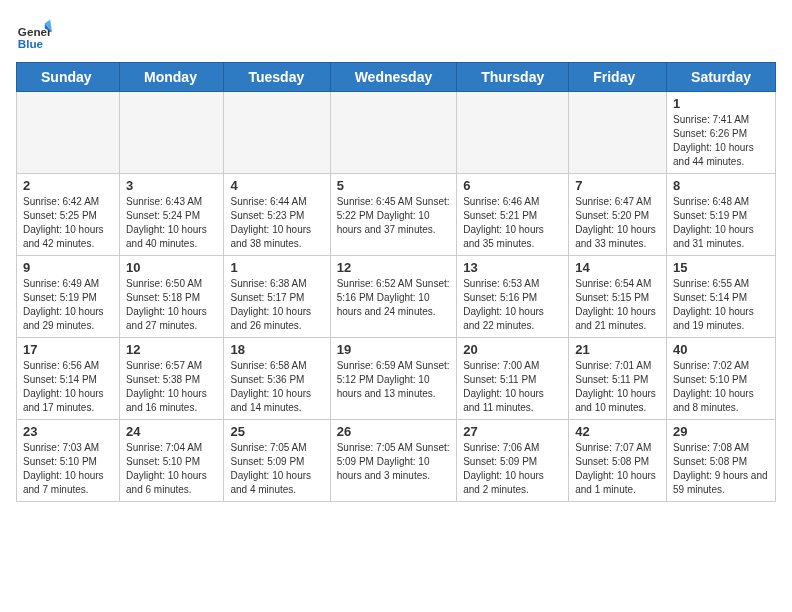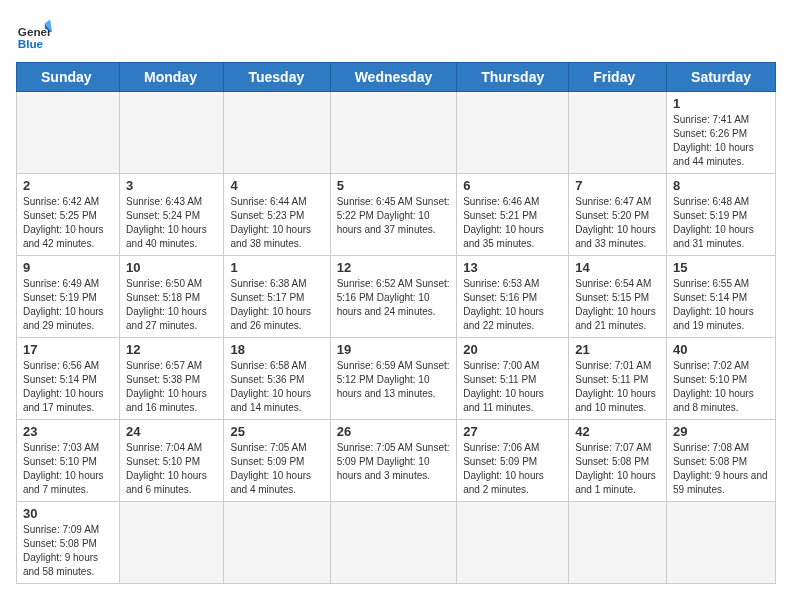--- a/index.html
+++ b/index.html
@@ -293,28 +293,14 @@
 Sunset: 5:08 PM
 Daylight: 10 hours and 1 minute.</div>
         </td>
         <td>
           <span class="day-number">29</span>
           <div class="day-info">Sunrise: 7:08 AM
 Sunset: 5:08 PM
 Daylight: 9 hours and 59 minutes.</div>
         </td>
       </tr>
-      <tr class="week-row">
-        <td>
-          <span class="day-number">30</span>
-          <div class="day-info">Sunrise: 7:09 AM
-Sunset: 5:08 PM
-Daylight: 9 hours and 58 minutes.</div>
-        </td>
-        <td class="empty"></td>
-        <td class="empty"></td>
-        <td class="empty"></td>
-        <td class="empty"></td>
-        <td class="empty"></td>
-        <td class="empty"></td>
-      </tr>
     </tbody>
 </table>
 
 </body></html>

